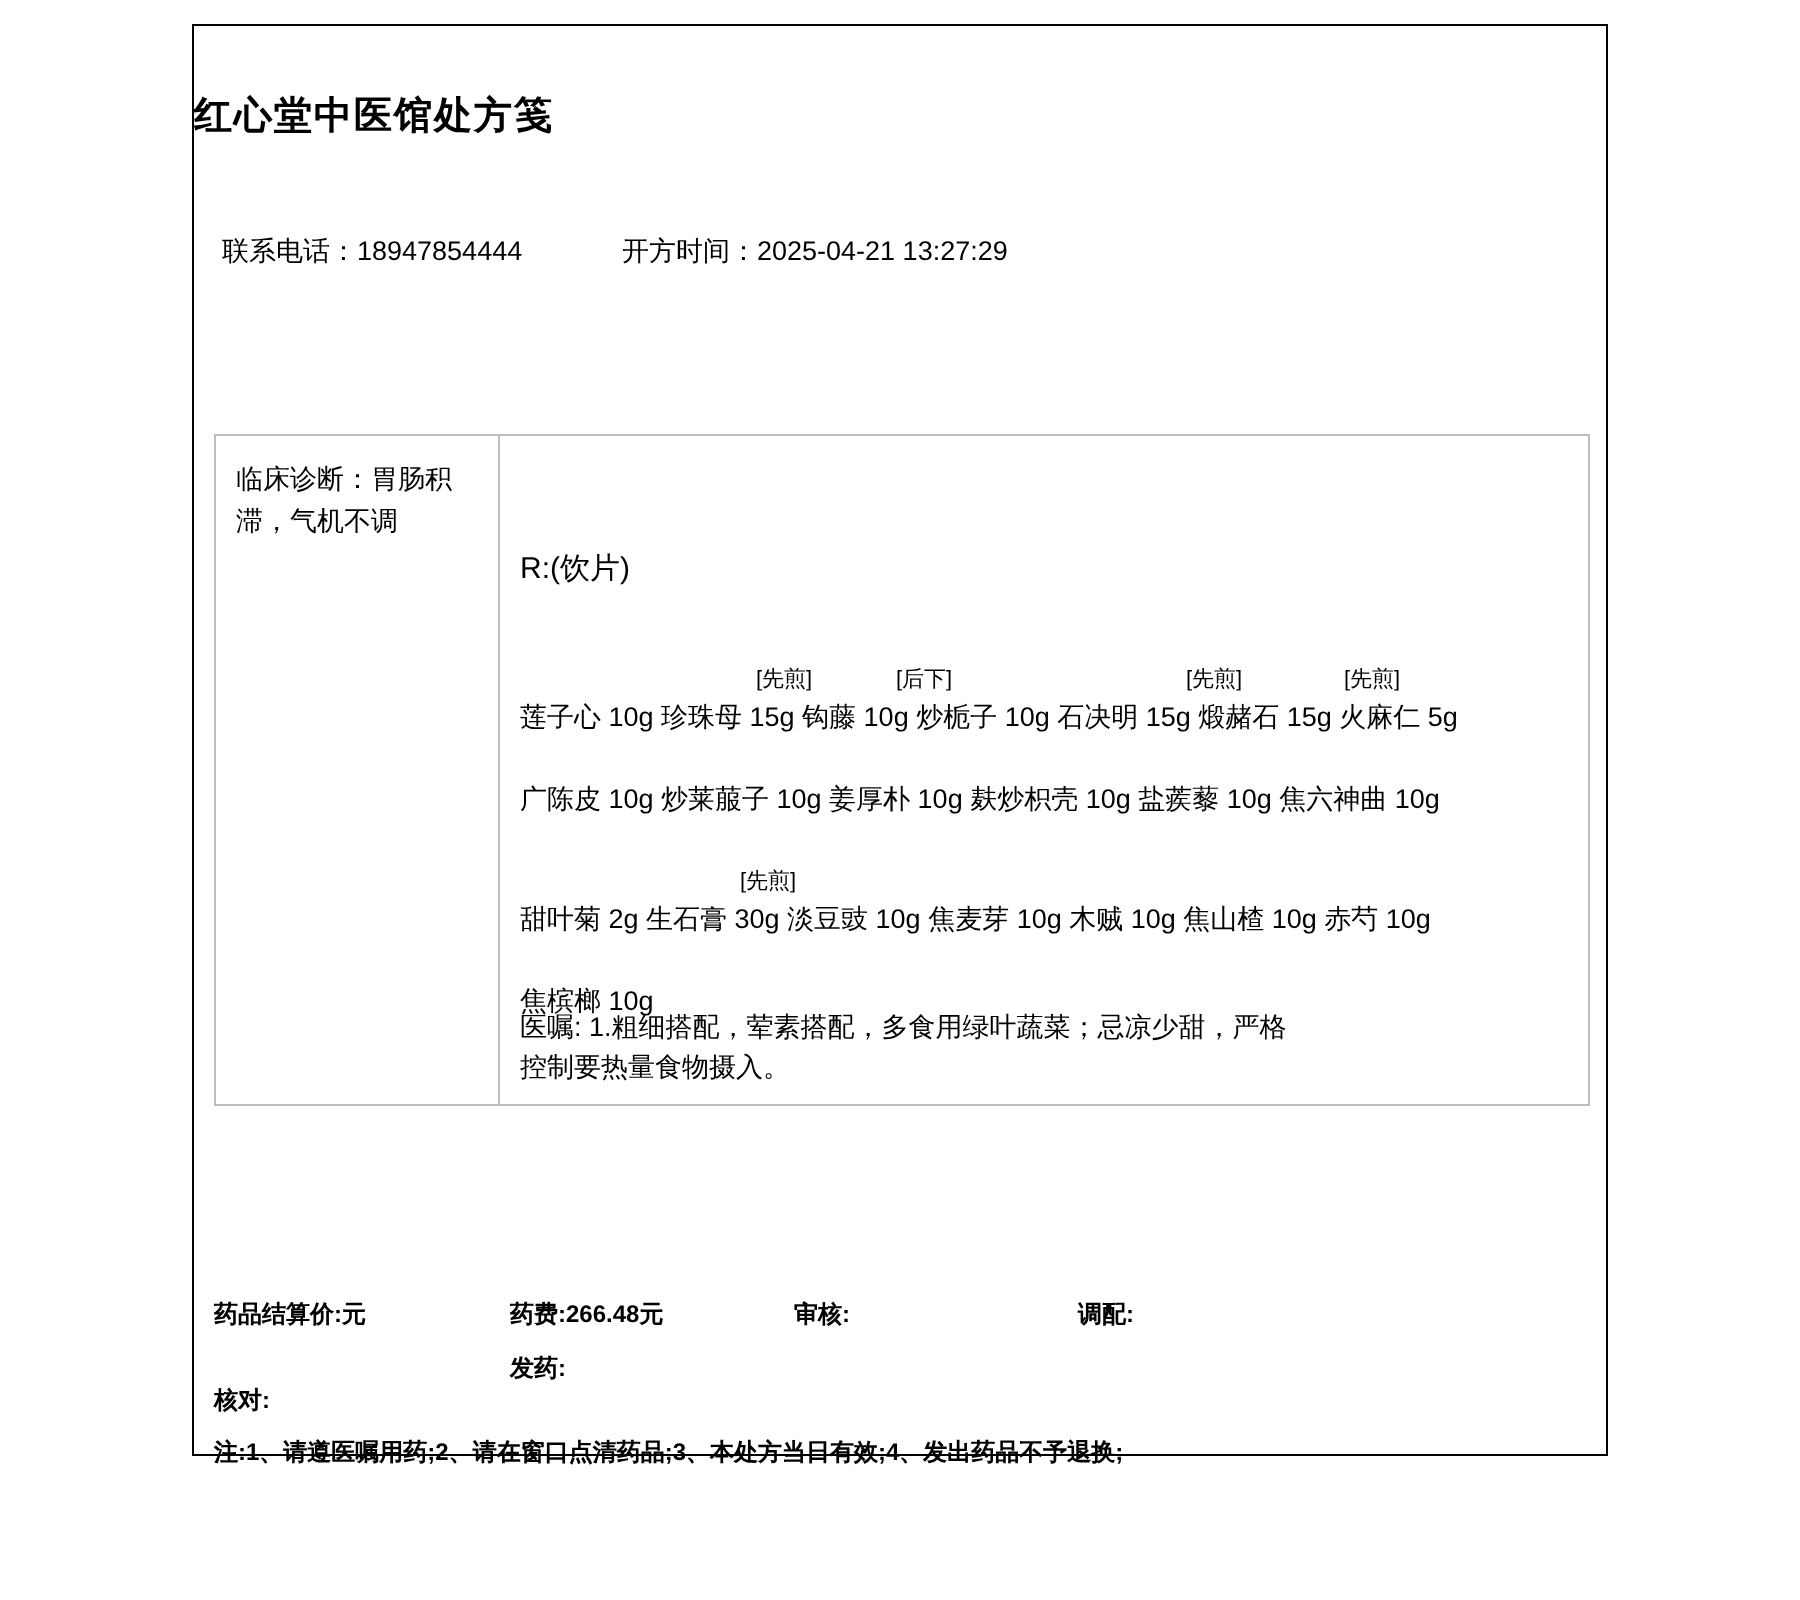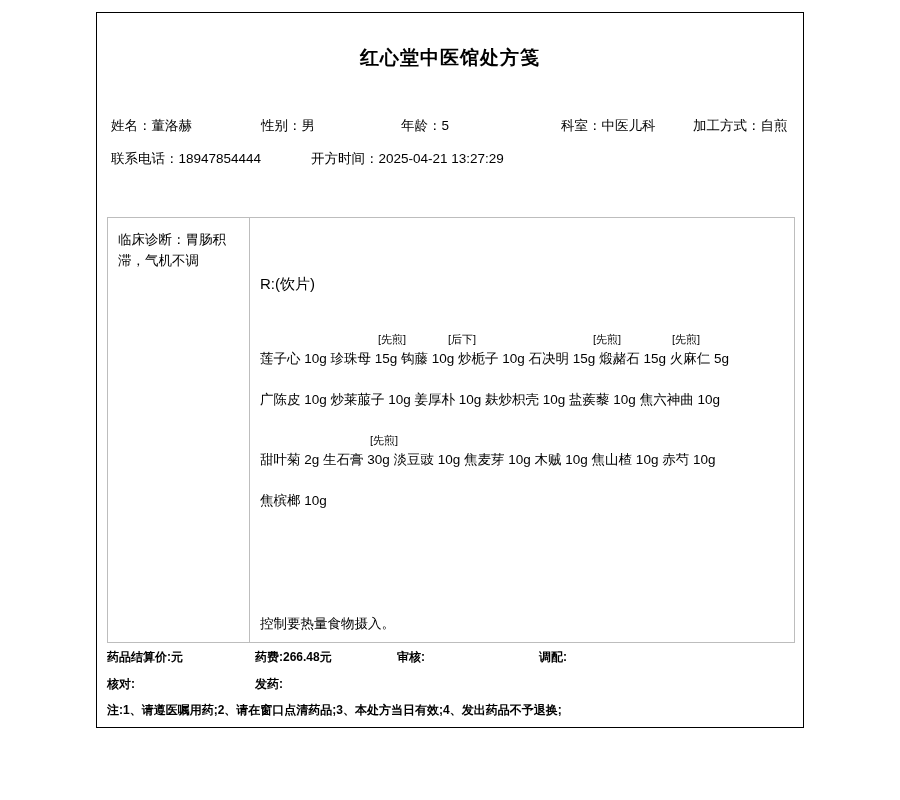--- a/index.html
+++ b/index.html
@@ -21,21 +21,21 @@
     position: absolute;
     left: 96px;
     top: 12px;
     width: 708px;
     height: 716px;
     border: 1px solid #000000;
     box-sizing: border-box;
     background: #ffffff;
   }
   .title {
-    text-align: center;
+    text-align: left;
     font-size: 19px;
     font-weight: bold;
     margin-top: 32px;
     letter-spacing: 1px;
   }
   .patient-block {
     margin-top: 46px;
     padding: 0 14px 0 14px;
     font-size: 13.5px;
   }
@@ -57,21 +57,21 @@
   }
   .row2 .f-phone { width: 200px; }
   .row2 .f-rxno { width: 316px; }
   .row2 .f-time { }
 
   .body-box {
     position: absolute;
     left: 10px;
     top: 204px;
     width: 688px;
-    height: 426px;
+    height: 336px;
     border: 1px solid #bdbdbd;
     box-sizing: border-box;
     display: flex;
   }
   .diag-cell {
     width: 142px;
     border-right: 1px solid #bdbdbd;
     box-sizing: border-box;
     padding: 12px 10px 0 10px;
     font-size: 13.5px;
@@ -138,53 +138,36 @@
   }
   .bottom-row1 .c1 { width: 148px; }
   .bottom-row1 .c2 { width: 142px; }
   .bottom-row1 .c3 { width: 142px; }
   .bottom-row1 .c4 { }
   .bottom-row2 {
     display: flex;
     margin-top: 10px;
     white-space: nowrap;
   }
-  .bottom-row2 .c1 { width: 148px; }
+  .bottom-row2 .c1 { width: 148px; margin-top: 16px; }
   .bottom-row2 .c2 { }
   .bottom-note {
     margin-top: 9px;
     white-space: nowrap;
   }
 </style>
 </head>
 <body>
 
 <div class="page">
   <div class="sheet">
 
     <div class="title">红心堂中医馆处方笺</div>
 
     <div class="patient-block">
-      <div class="row1">
-        <div class="f-name">
-          <span>姓名：</span><span>董洛赫</span>
-        </div>
-        <div class="f-sex">
-          <span>性别：</span><span>男</span>
-        </div>
-        <div class="f-age">
-          <span>年龄：</span><span>5</span>
-        </div>
-        <div class="f-dept">
-          <span>科室：</span><span>中医儿科</span>
-        </div>
-        <div class="f-method">
-          <span>加工方式：</span><span>自煎</span>
-        </div>
-      </div>
       <div class="row2">
         <div class="f-phone">
           <span>联系电话：</span><span>18947854444</span>
         </div>
         <div class="f-time">
           <span>开方时间：</span><span>2025-04-21 13:27:29</span>
         </div>
       </div>
     </div>
 
@@ -219,20 +202,21 @@
         <div class="herb-line">甜叶菊 2g  生石膏 30g  淡豆豉 10g  焦麦芽 10g  木贼 10g  焦山楂 10g  赤芍 10g</div>
 
         <div class="spacer-lg"></div>
 
         <div class="herb-line">焦槟榔 10g</div>
 
         <div class="rx-footer">
           <div class="dose-row">
           </div>
           <div class="advice">
+            <div>医嘱: 1.粗细搭配，荤素搭配，多食用绿叶蔬菜；忌凉少甜，严格</div>
             <div>控制要热量食物摄入。</div>
           </div>
         </div>
       </div>
     </div>
 
     <div class="bottom-block">
       <div class="bottom-row1">
         <div class="c1">
           <span>药品结算价:</span><span>元</span>

